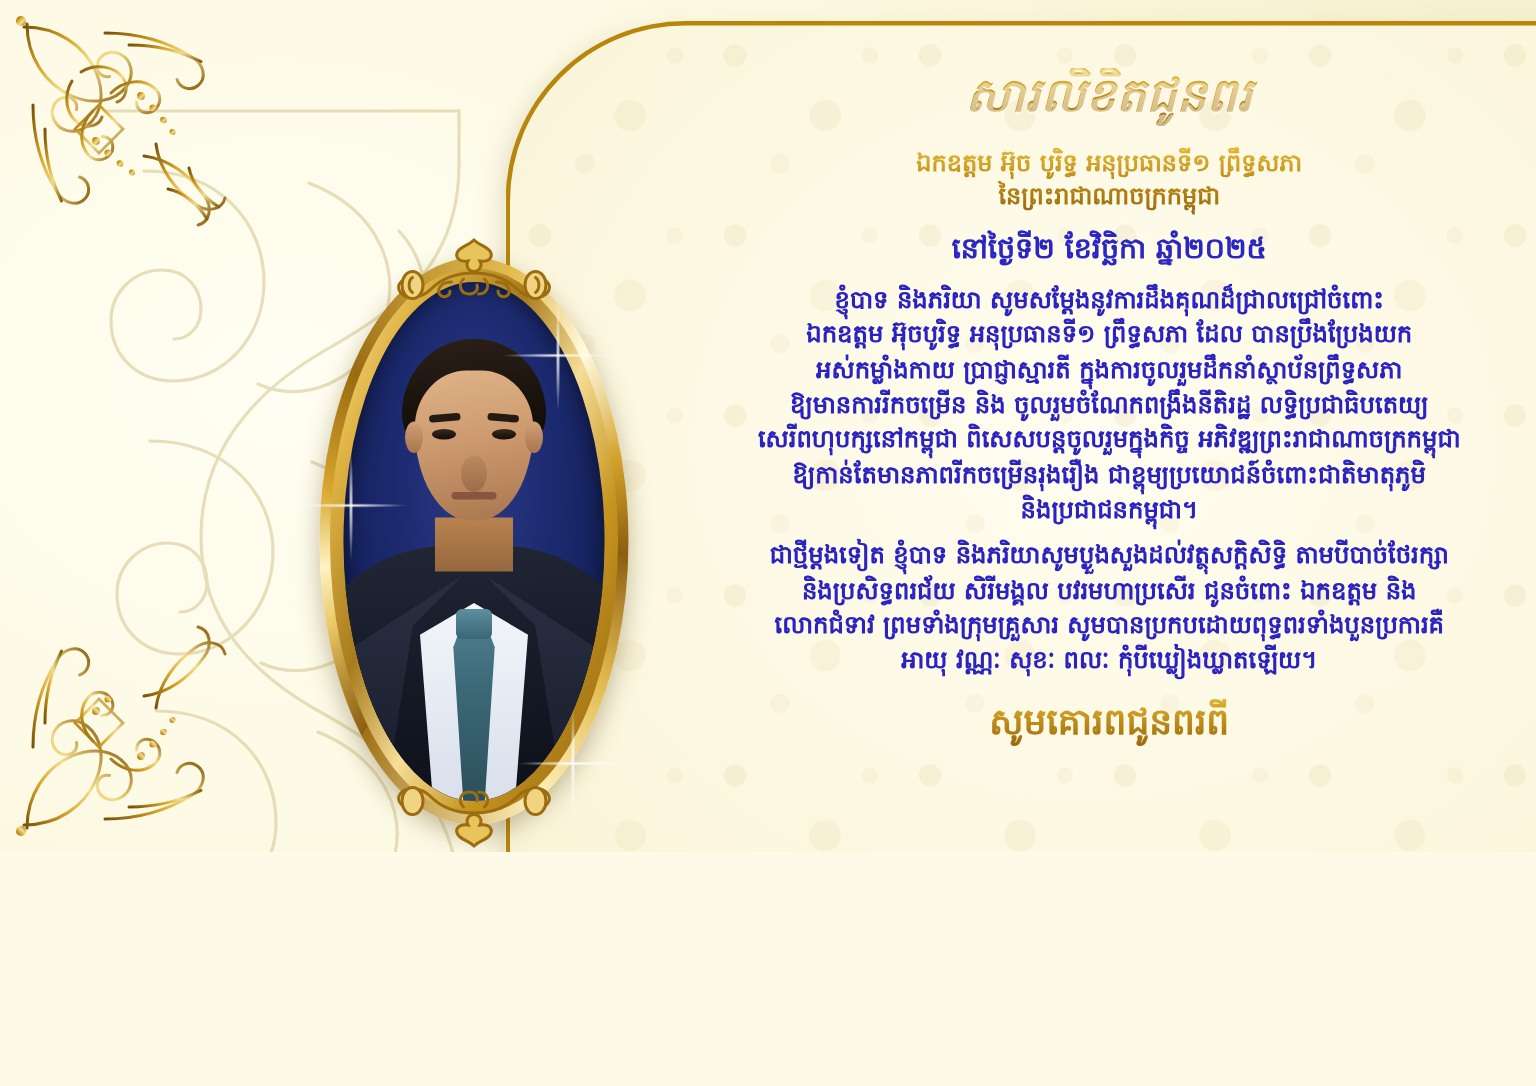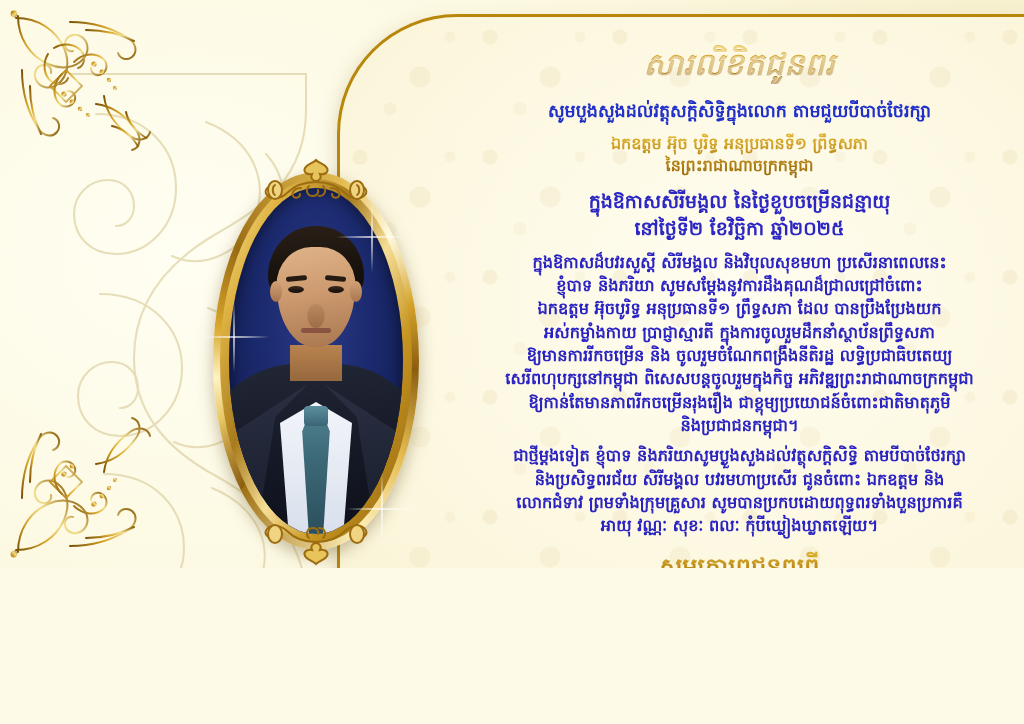--- a/index.html
+++ b/index.html
@@ -263,35 +263,32 @@
       </g>
     </svg>
   </div>
 
   <div id="panel">
     <div class="panel-inner">
 
       <div class="t-title">សារលិខិតជូនពរ</div>
 
       <div class="t-blue-lead">
-        <div>សូមបួងសួងដល់វត្តុសក្តិសិទ្ធិក្នុងលោក តាមជួយបីបាច់ថែរក្សា</div>
       </div>
 
       <div class="t-gold-name">
         <div>ឯកឧត្តម អ៊ុច បូរិទ្ធ អនុប្រធានទី១ ព្រឹទ្ធសភា</div>
         <div>នៃព្រះរាជាណាចក្រកម្ពុជា</div>
       </div>
 
       <div class="t-blue-date">
-        <div>ក្នុងឱកាសសិរីមង្គល នៃថ្ងៃខួបចម្រើនជន្មាយុ</div>
         <div>នៅថ្ងៃទី២ ខែវិច្ឆិកា ឆ្នាំ២០២៥</div>
       </div>
 
       <div class="t-body">
-        <p>ក្នុងឱកាសដ៏បវរសួស្ដី សិរីមង្គល និងវិបុលសុខមហា ប្រសើរនាពេលនេះ</p>
         <p>ខ្ញុំបាទ និងភរិយា សូមសម្ដែងនូវការដឹងគុណដ៏ជ្រាលជ្រៅចំពោះ</p>
         <p>ឯកឧត្តម អ៊ុចបូរិទ្ធ អនុប្រធានទី១ ព្រឹទ្ធសភា ដែល បានប្រឹងប្រែងយក</p>
         <p>អស់កម្លាំងកាយ ប្រាជ្ញាស្មារតី ក្នុងការចូលរួមដឹកនាំស្ថាប័នព្រឹទ្ធសភា</p>
         <p>ឱ្យមានការរីកចម្រើន និង ចូលរួមចំណែកពង្រឹងនីតិរដ្ឋ លទ្ធិប្រជាធិបតេយ្យ</p>
         <p>សេរីពហុបក្សនៅកម្ពុជា ពិសេសបន្តចូលរួមក្នុងកិច្ច អភិវឌ្ឍព្រះរាជាណាចក្រកម្ពុជា</p>
         <p>ឱ្យកាន់តែមានភាពរីកចម្រើនរុងរឿង ជាខ្ពុម្យប្រយោជន៍ចំពោះជាតិមាតុភូមិ</p>
         <p>និងប្រជាជនកម្ពុជា។</p>
         <div class="gap"></div>
         <p>ជាថ្មីម្ដងទៀត ខ្ញុំបាទ និងភរិយាសូមប្ងួងសួងដល់វត្ថុសក្តិសិទ្ធិ តាមបីបាច់ថែរក្សា</p>
         <p>និងប្រសិទ្ធពរជ័យ សិរីមង្គល បវរមហាប្រសើរ ជូនចំពោះ ឯកឧត្តម និង</p>

